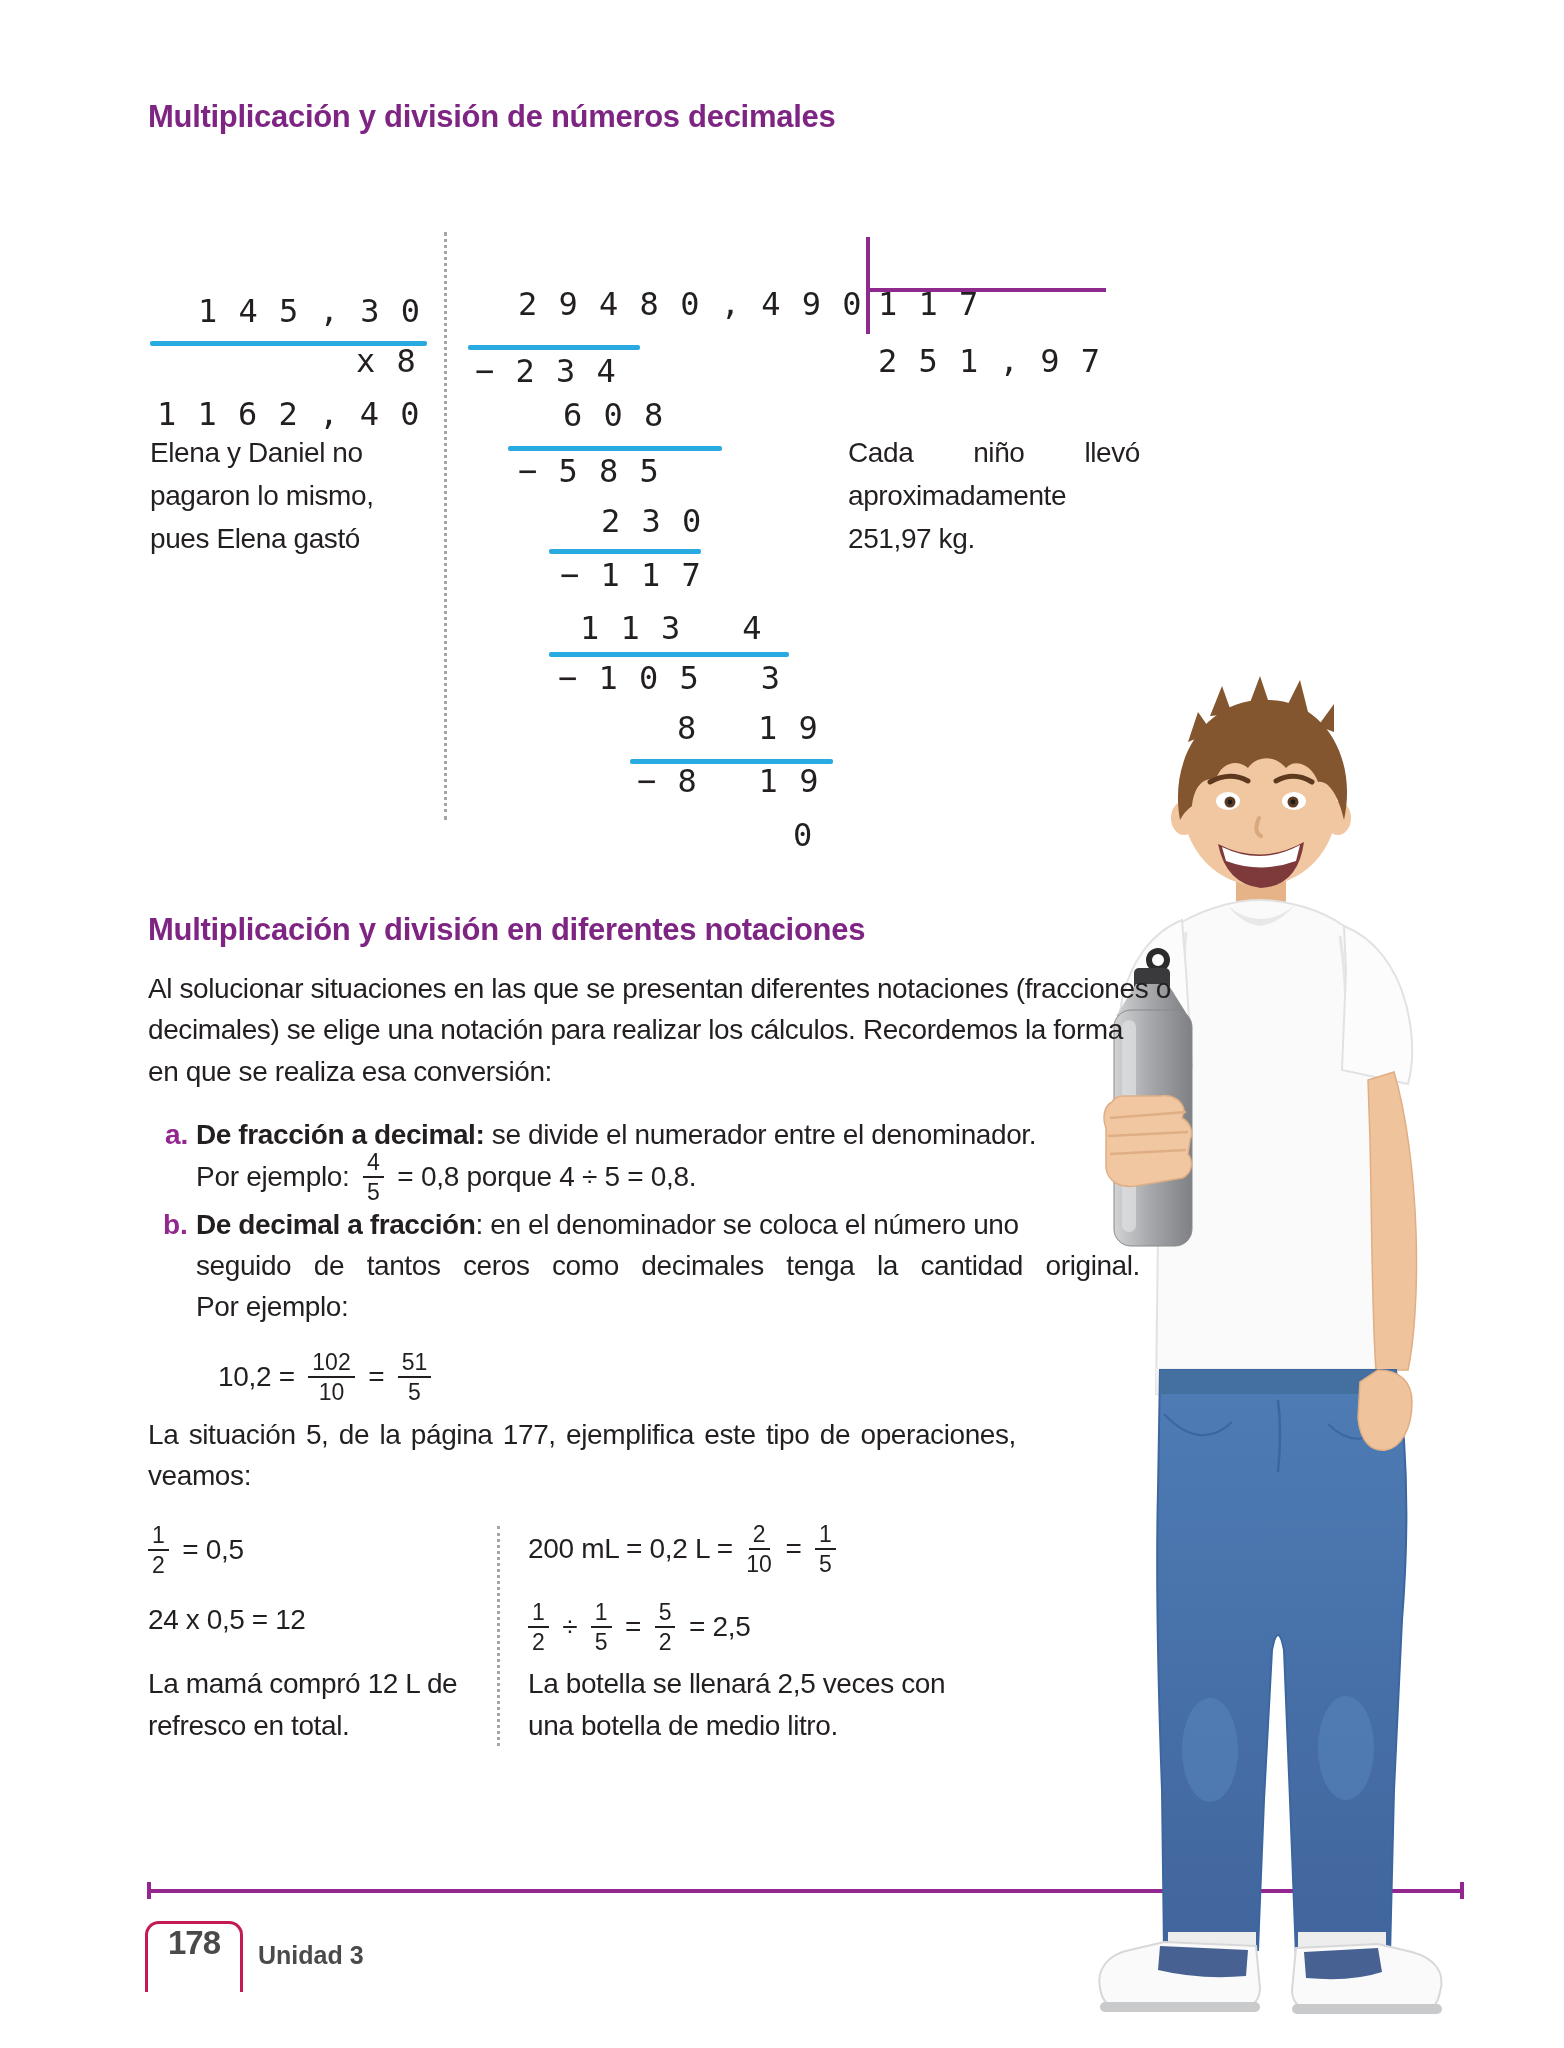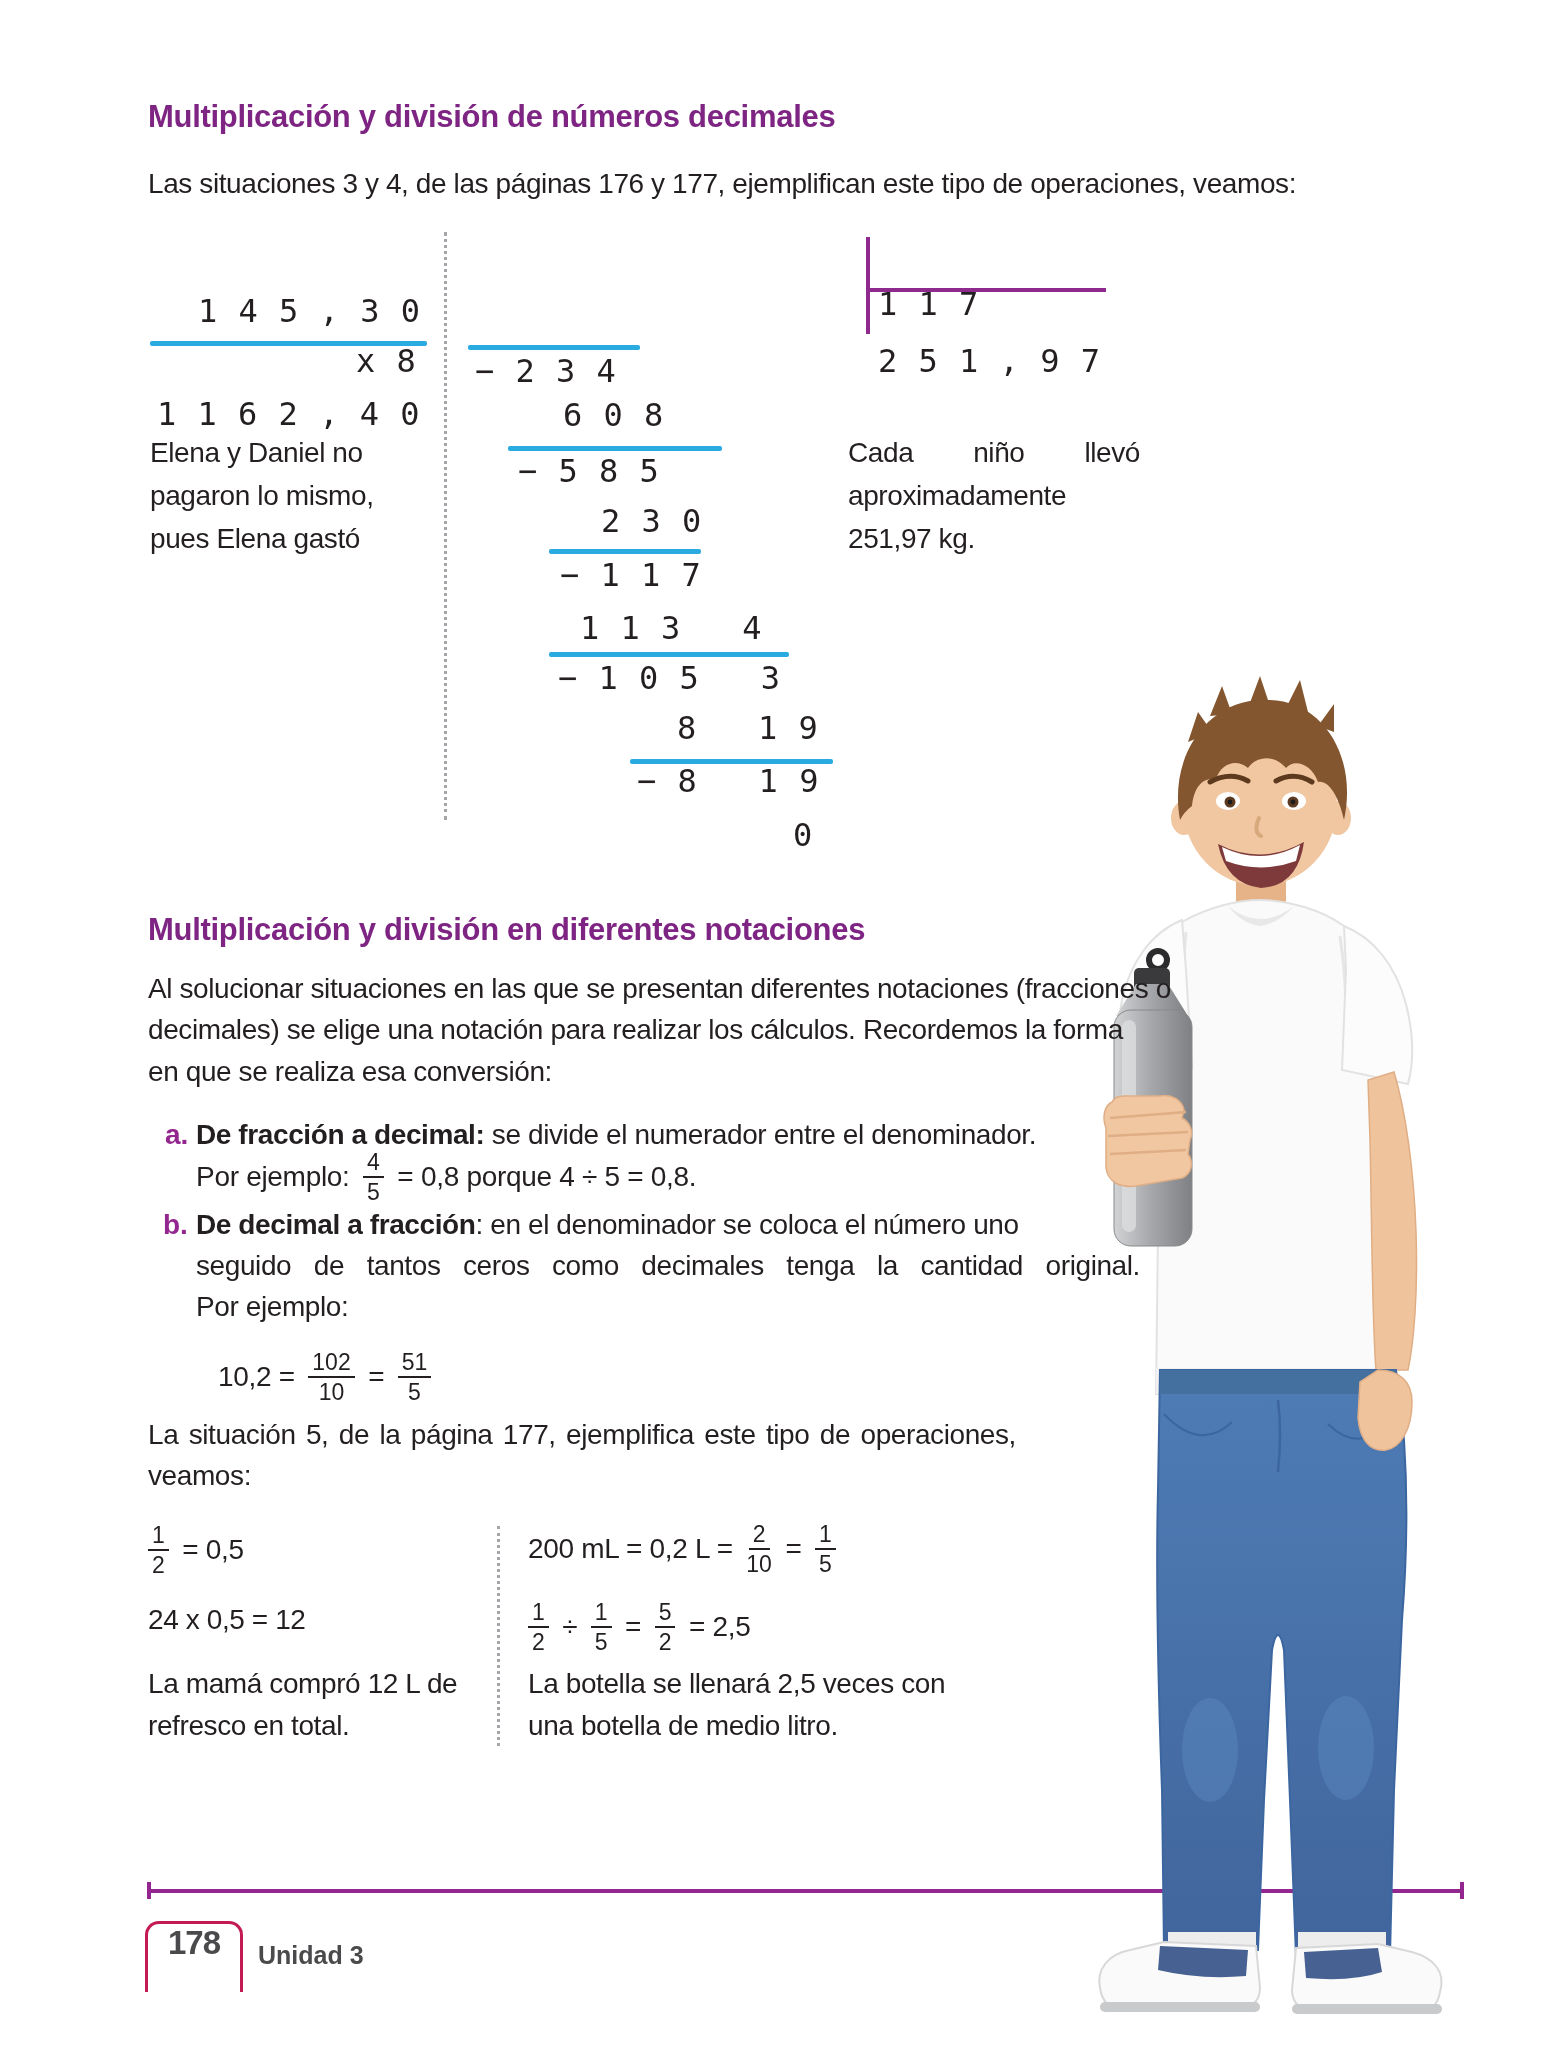--- a/index.html
+++ b/index.html
@@ -137,29 +137,29 @@
       <path d="M100,1276 L188,1280 L186,1306 Q140,1310 98,1300 Z" fill="#27477F" opacity="0.85"></path>
       <rect x="40" y="1332" width="160" height="10" rx="5" fill="#C9CACC"></rect>
       <path d="M380,1322 C386,1302 374,1288 352,1282 L318,1274 L236,1278 L232,1320
                C232,1334 242,1342 258,1342 L356,1342 C372,1342 378,1334 380,1322 Z" fill="#FAFAFA" stroke="#D8D8D8" stroke-width="2"></path>
       <path d="M318,1278 L244,1282 L246,1308 Q292,1312 322,1302 Z" fill="#27477F" opacity="0.85"></path>
       <rect x="232" y="1334" width="150" height="10" rx="5" fill="#C9CACC"></rect>
     </svg>
   </div>
 
   <div id="h1" class="h-purple">Multiplicación y división de números decimales</div>
-  <div class="bline" style="left:148px;top:168px;">Las situaciones 3 y 4, de las páginas 176 y 177, ejemplifican este tipo de operaciones, veamos:</div>
 
   <div class="mathrow" style="left:198px;top:250px;">1 4 5 , 3 0</div>
   <div class="mathrow" style="left:356px;top:300px;">x 8</div>
   <div class="bluebar" style="left:150px;top:341px;width:277px;"></div>
   <div class="mathrow" style="left:157px;top:353px;">1 1 6 2 , 4 0</div>
 
   <div class="dotted" style="left:444px;top:232px;height:588px;"></div>
 
+  <div class="mathrow" style="left:518px;top:243px;">2 9 4 8 0 , 4 9 0</div>
   <div class="pline" style="left:866px;top:237px;width:3.5px;height:97px;"></div>
   <div class="mathrow" style="left:878px;top:243px;">1 1 7</div>
   <div class="pline" style="left:866px;top:288px;width:240px;height:3.5px;"></div>
   <div class="mathrow" style="left:878px;top:300px;">2 5 1 , 9 7</div>
 
   <div class="mathrow" style="left:475px;top:310px;">− 2 3 4</div>
   <div class="bluebar" style="left:468px;top:345px;width:172px;"></div>
   <div class="mathrow" style="left:563px;top:354px;">6 0 8</div>
   <div class="mathrow" style="left:518px;top:410px;">− 5 8 5</div>
   <div class="bluebar" style="left:508px;top:446px;width:214px;"></div>

